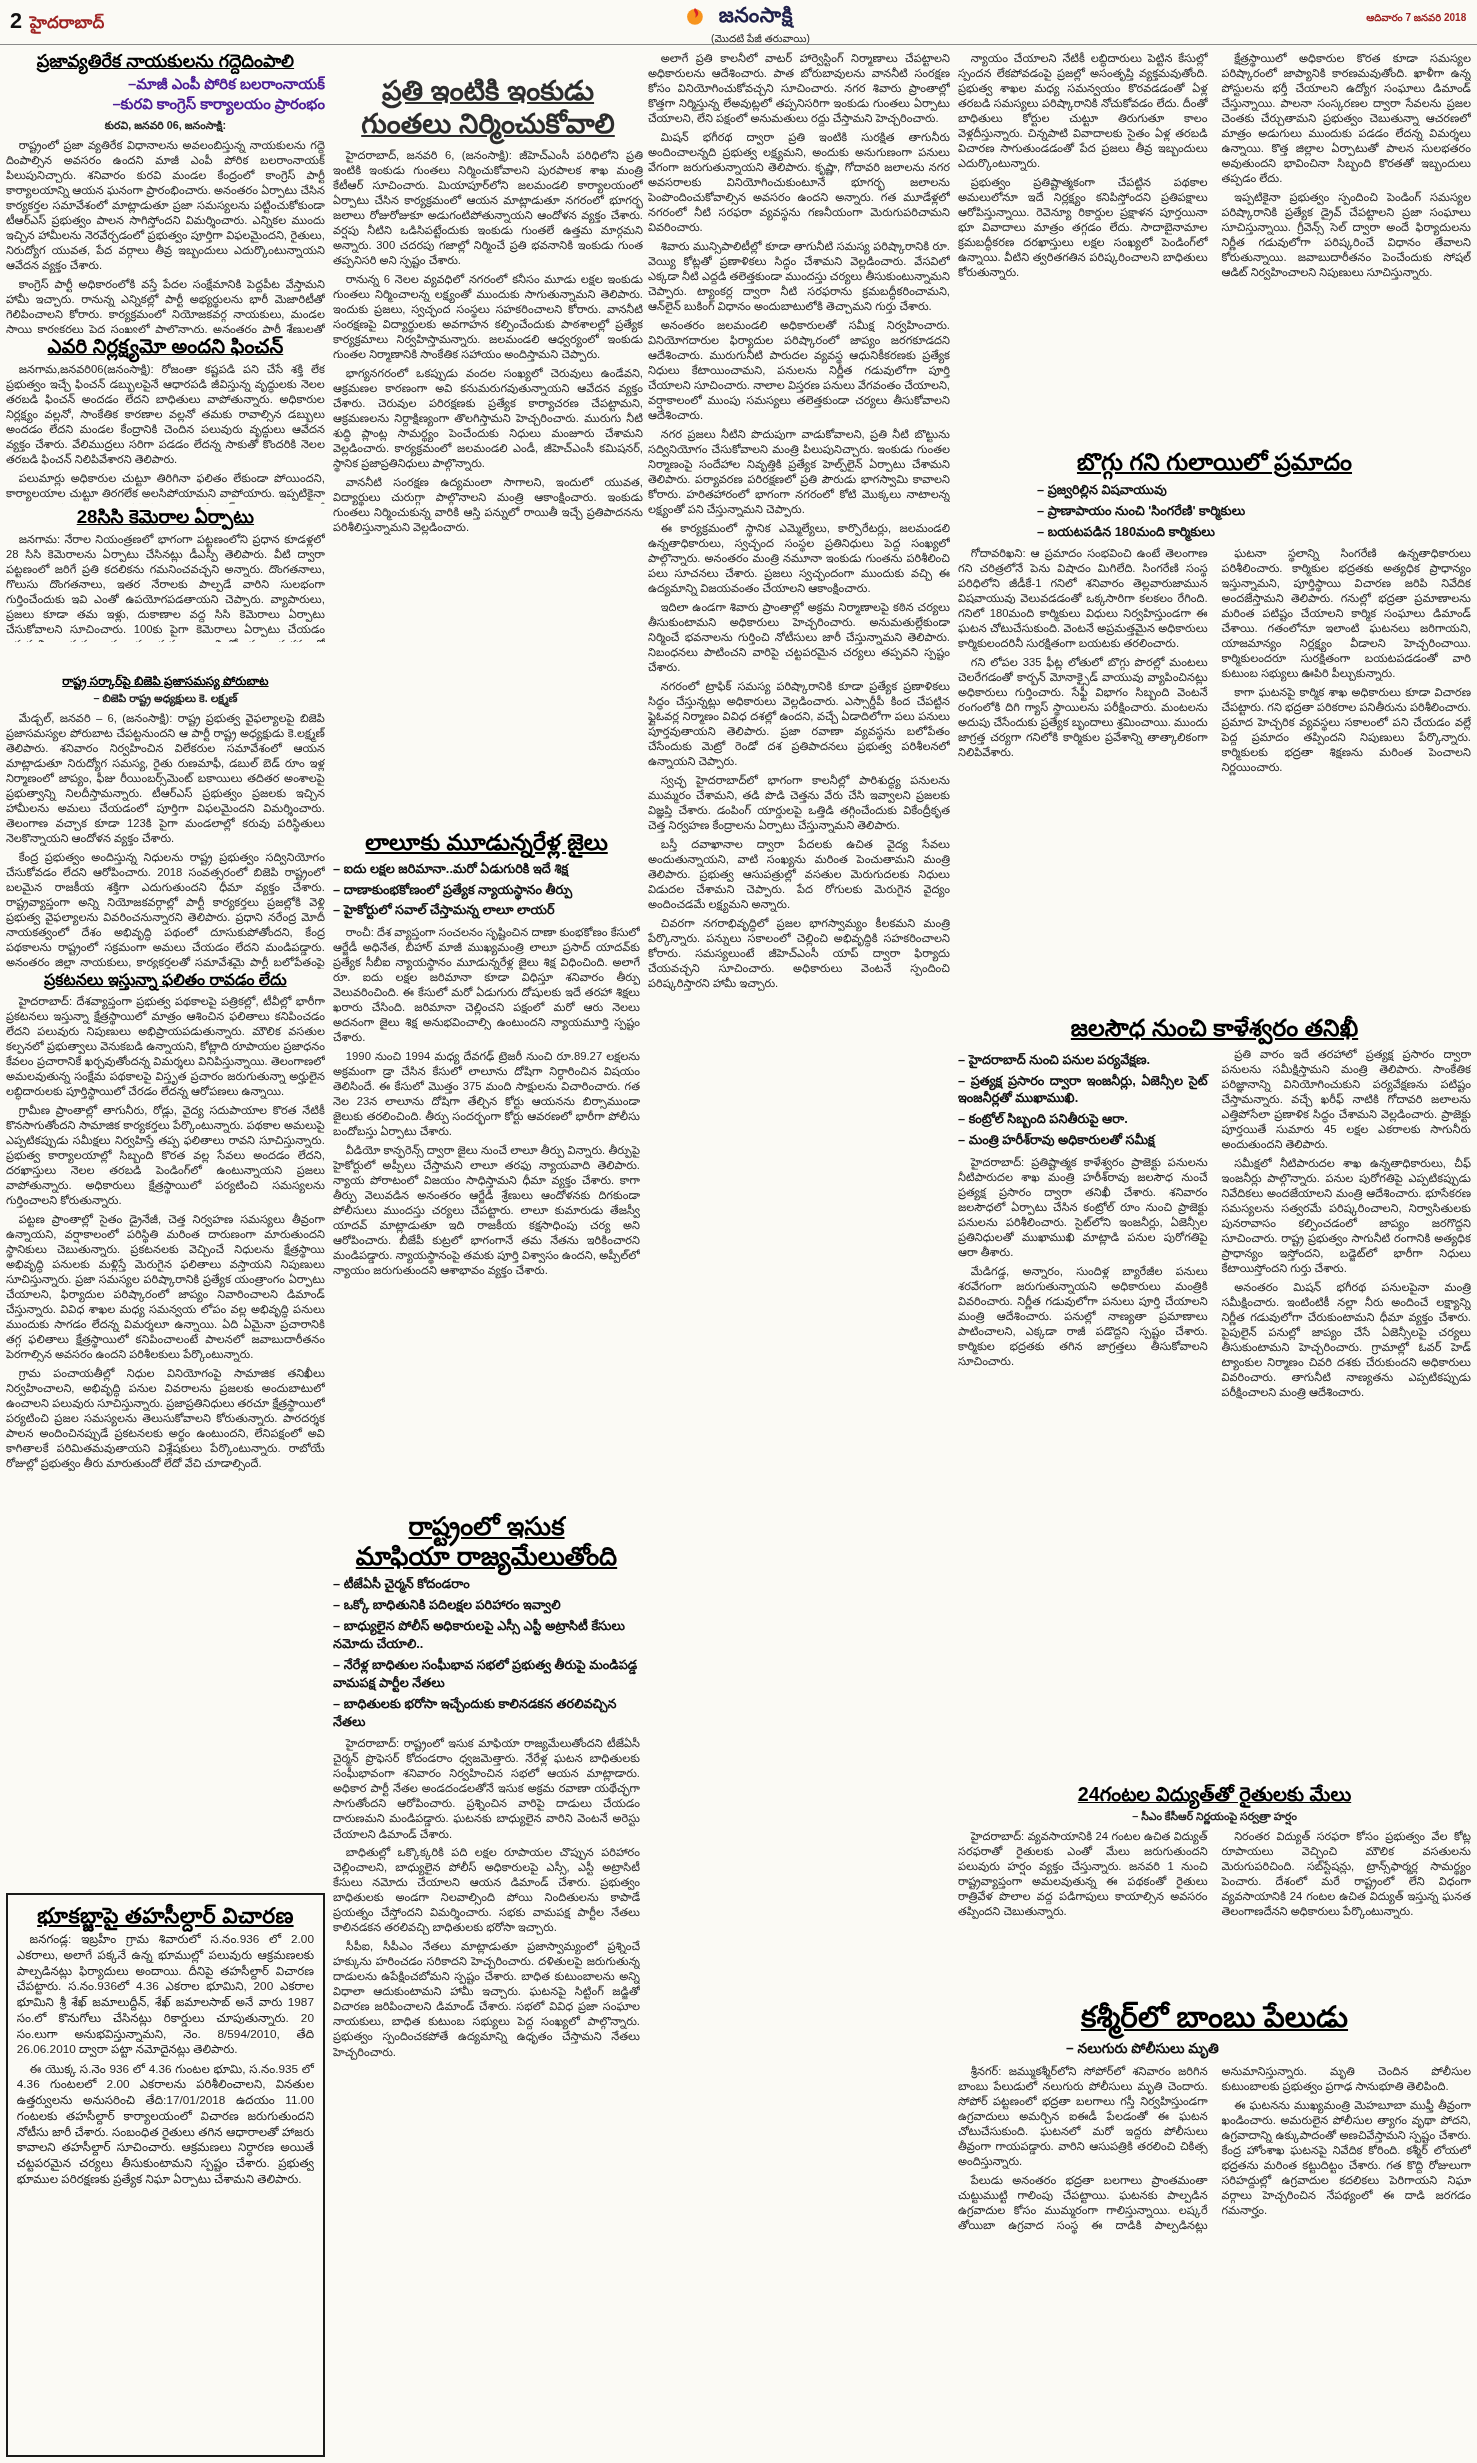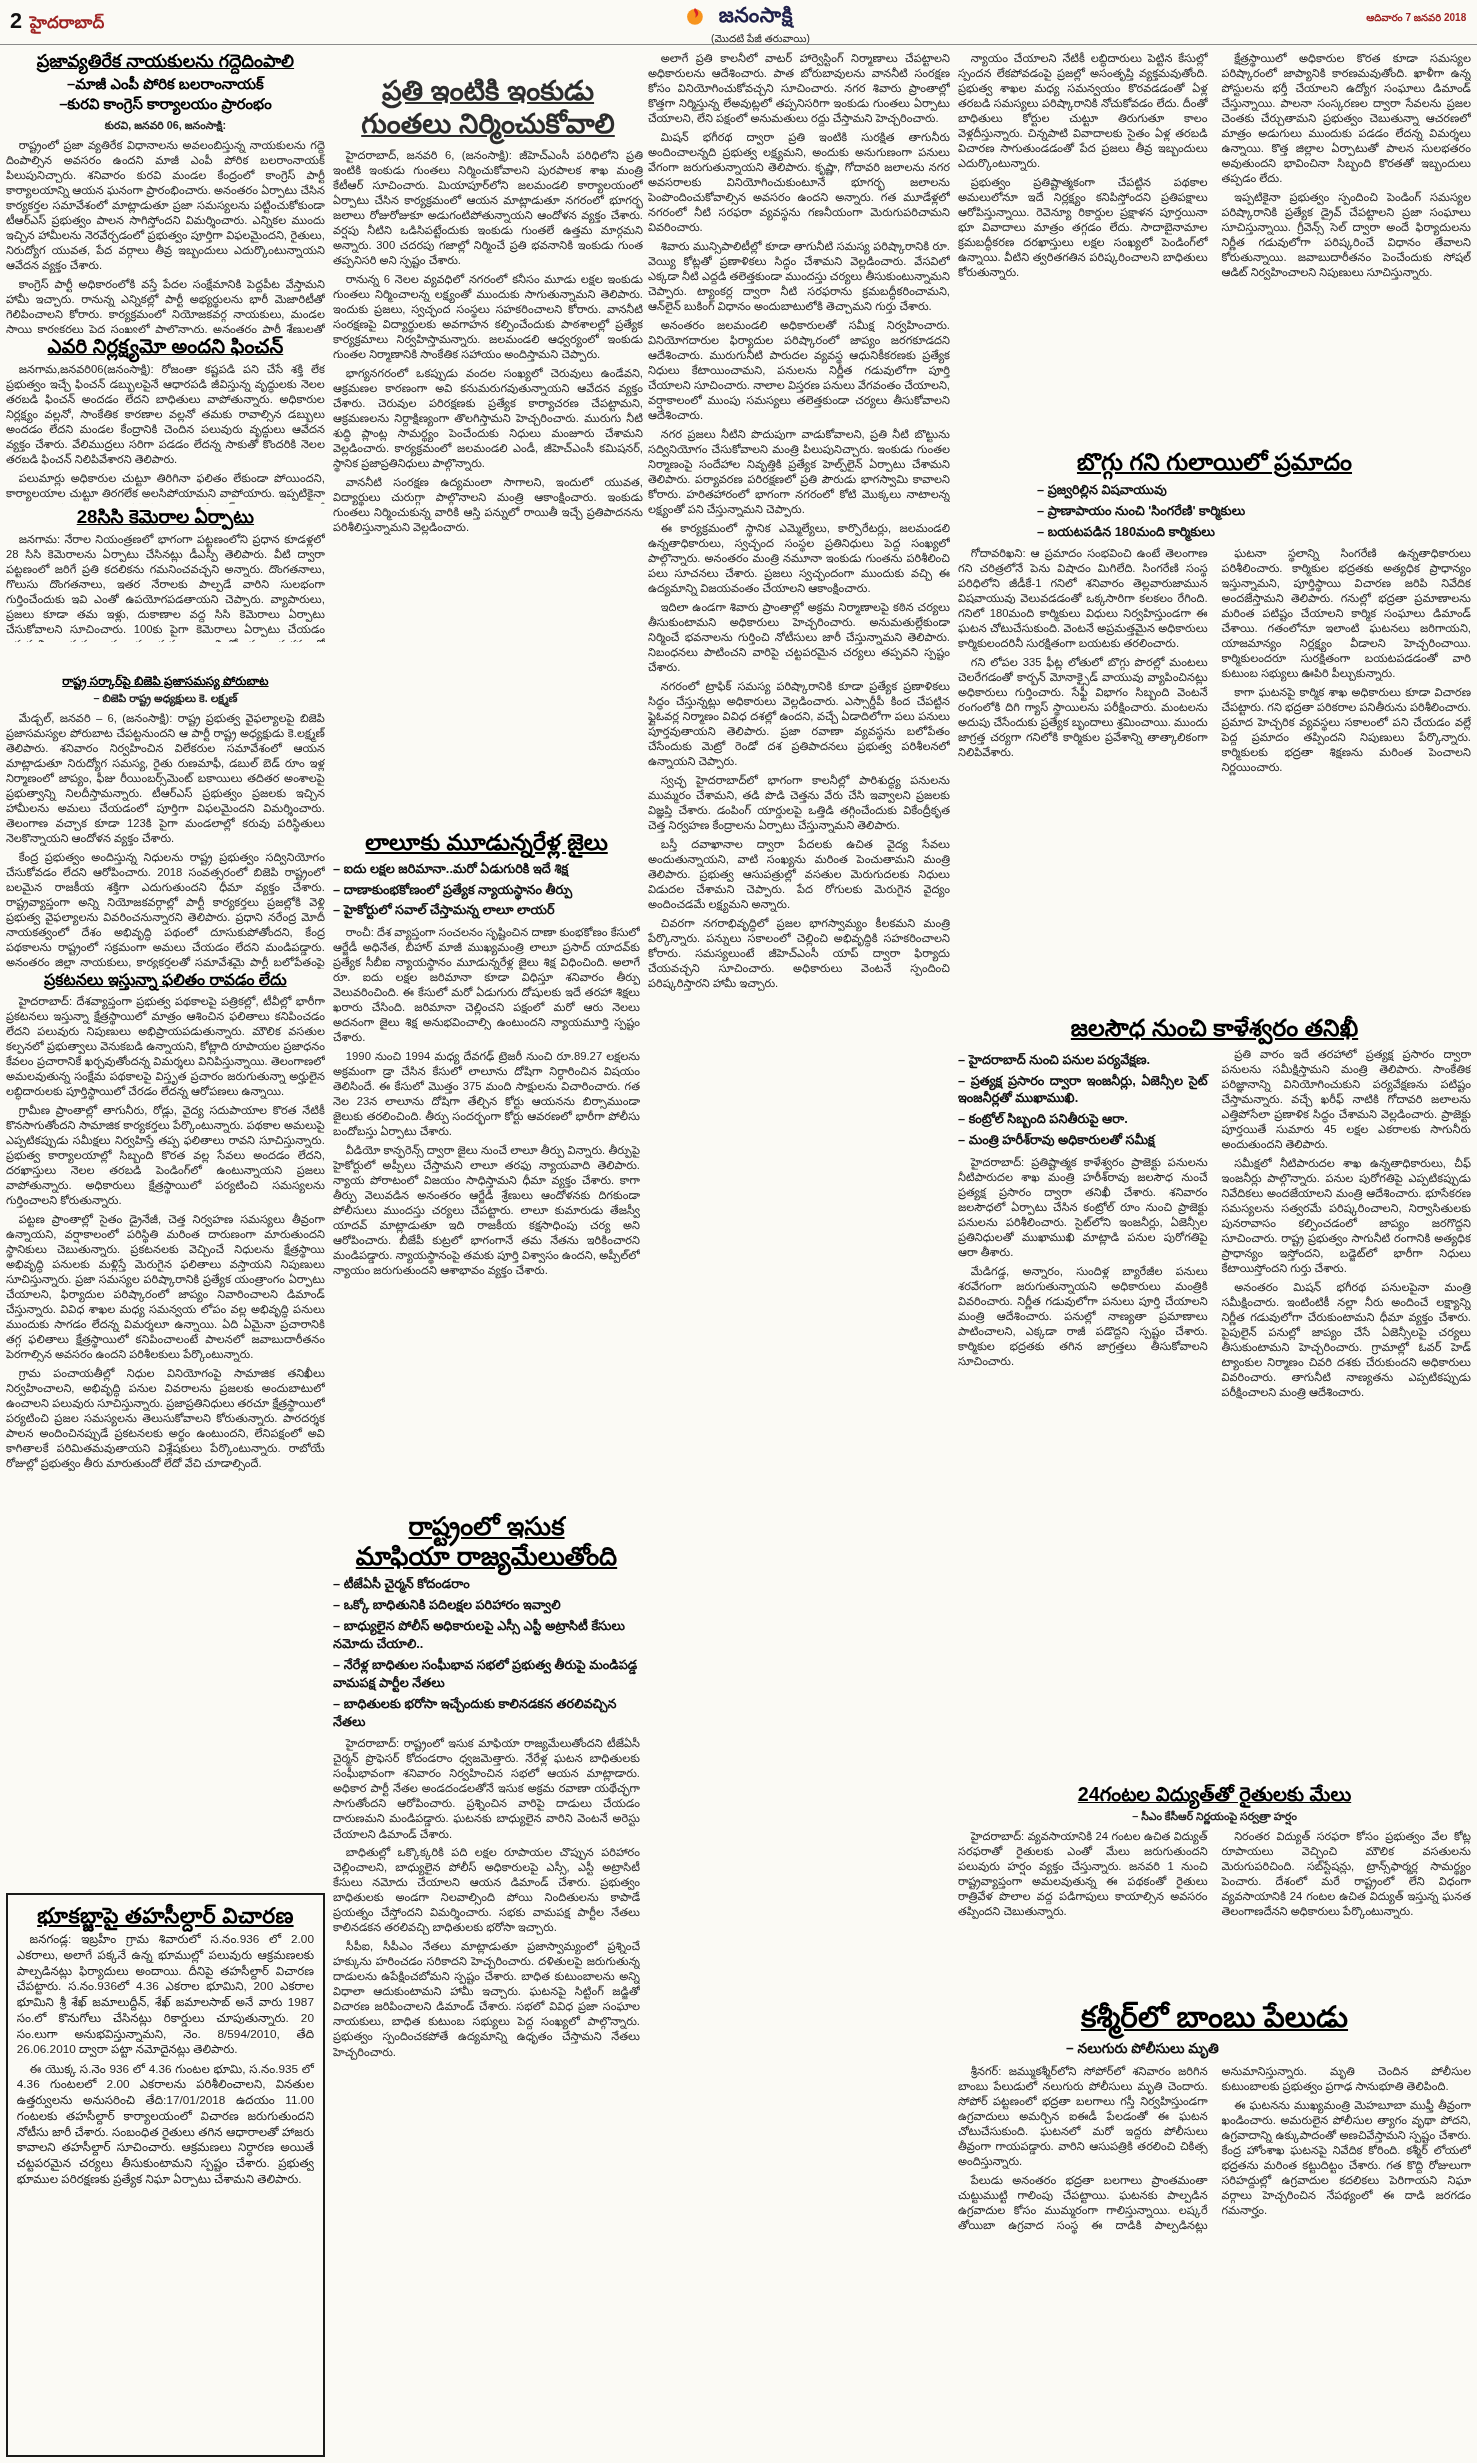--- a/index.html
+++ b/index.html
@@ -24,21 +24,21 @@
   .header-center { position:absolute; left:50%; top:3px; transform:translateX(-50%); text-align:center; }
   .masthead-row { display:flex; align-items:center; justify-content:center; gap:14px; }
   .masthead { font-size:20.7px; font-weight:bold; color:#20214a; letter-spacing:0.5px; }
   .masthead-sub { font-size:10.3px; color:#222; margin-top:1px;margin-left:43px; }
   .header-right { position:absolute; right:11.8px; top:11.8px; font-size:10px; font-weight:bold; color:#9e2423; }
   .logo-dot { display:inline-block; }
 
   
   .abs { position:absolute; overflow:hidden; }
   .hl { font-weight:bold; text-align:center; color:#000; margin:0 0 3.9px 0; line-height:1.18;text-decoration:underline; }
-  .subhead { font-weight:bold; text-align:center; font-size:14.8px; margin:0 0; color:#000000; }
+  .subhead { font-weight:bold; text-align:right; font-size:14.8px; margin:0 0; color:#4c1d95; }
   .dateline { text-align:center; font-size:10.8px; font-weight:bold; margin:3px 0 3.9px 0; color:#222; }
   .body-text { font-size:11.3px; line-height:1.33; text-align:justify; color:#1c1c1c; }
   .body-text p { margin:0 0 3.9px 0; text-indent:12.8px; }
   .bullets { margin:3.9px 0 5.9px 0; }
   .bullet { font-size:12.8px; font-weight:bold; color:#111; line-height:1.4; margin:3px 0; }
   .twocol { column-count:2; column-gap:13.8px; }
   .twocol .bullets { break-inside:avoid; }
   .boxed {
     border: 2.5px solid #1a1a1a;
     padding: 7.9px 8.9px;

